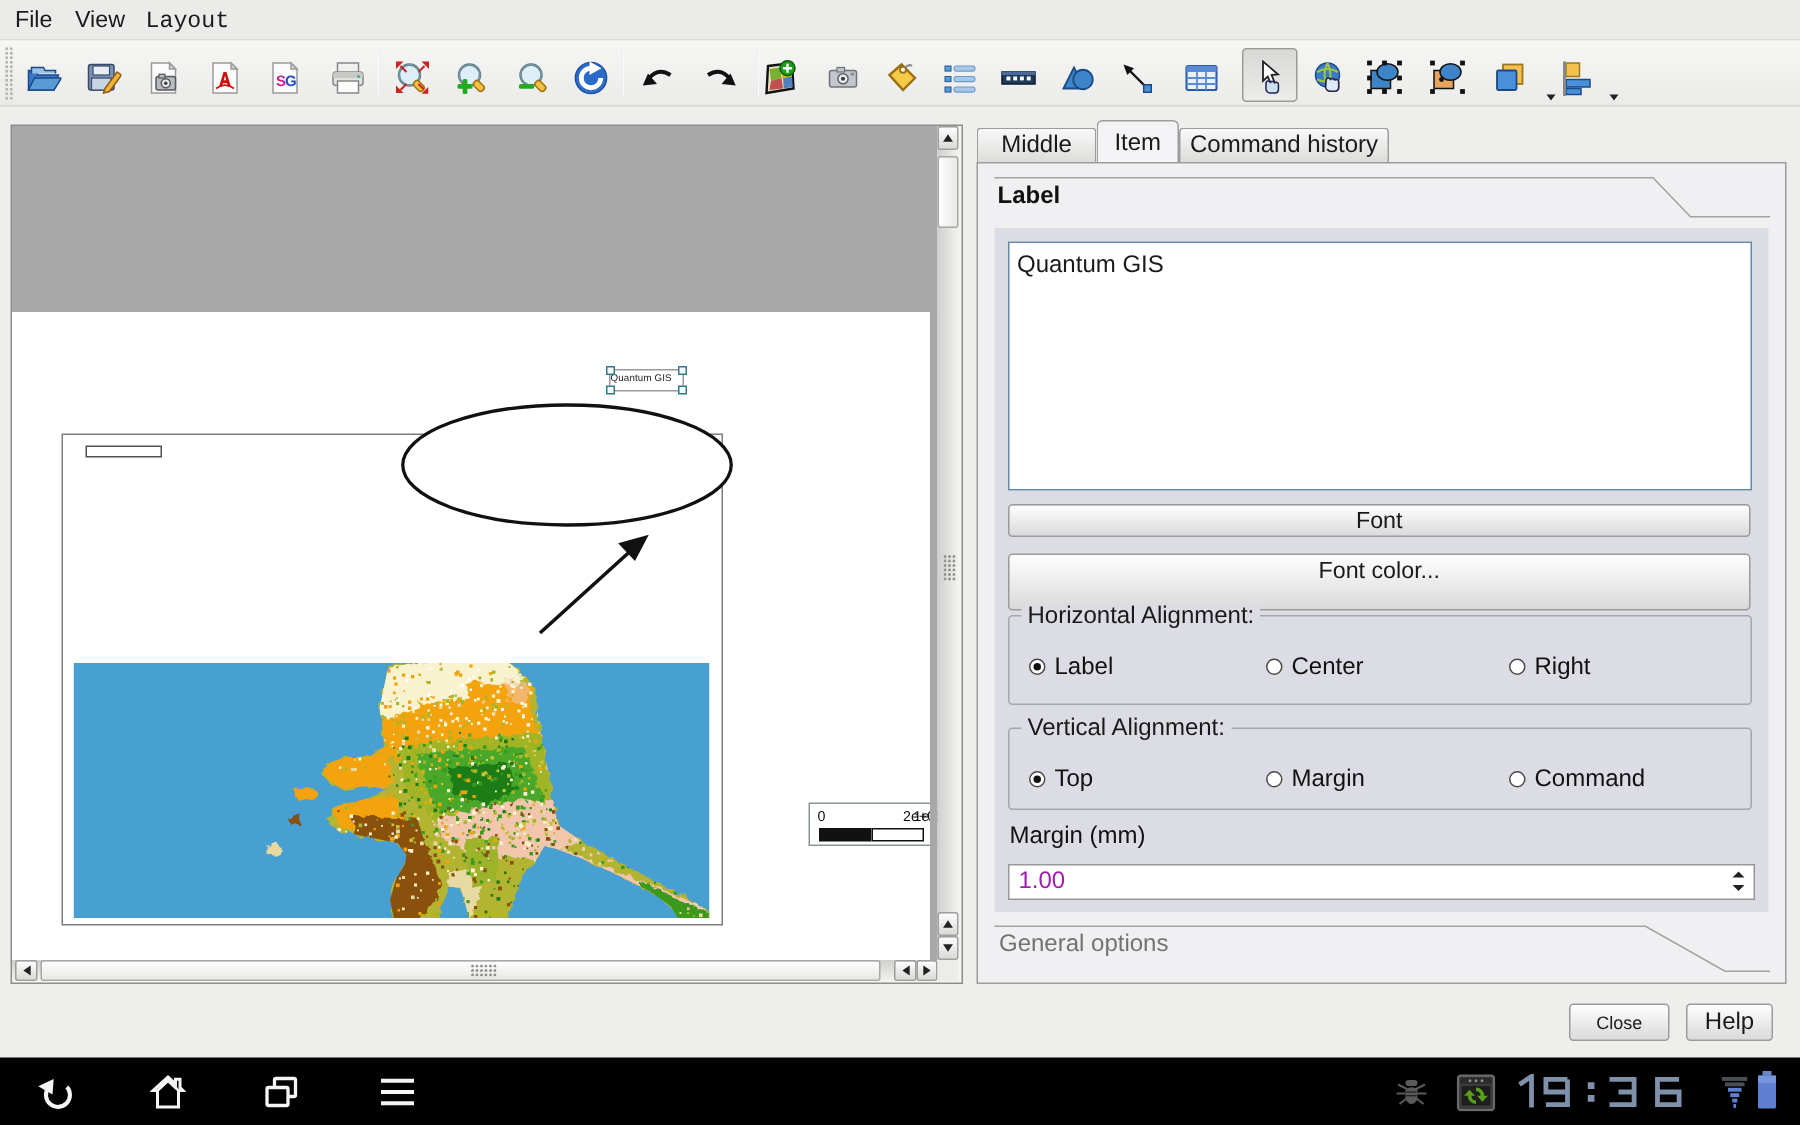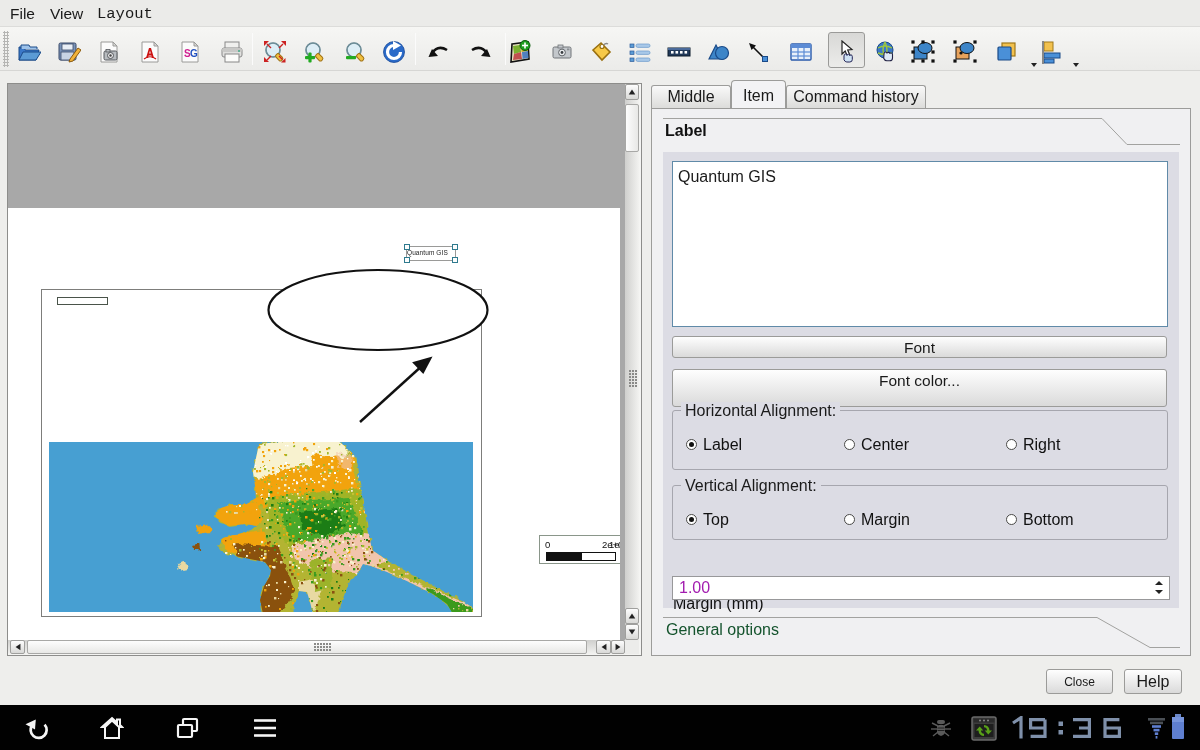--- a/index.html
+++ b/index.html
@@ -1665,21 +1665,21 @@
 
 <div class="tab abs" style="left:651px;width:80px;">Middle</div>
 <div class="tab abs" id="tab-item" style="left:731px;width:55px;">Item</div>
 <div class="tab abs" style="left:786px;width:140px;">Command history</div>
 <div id="rframe" class="abs"></div>
 <svg class="abs" style="left:651px;top:108px;z-index:3" width="540" height="548" viewBox="0 0 540 548">
 <path d="M12 10.5 L451 10.5 L476 36.5 L529 36.5" fill="none" stroke="#a2a2a0" stroke-width="1"></path>
 <path d="M12 509.5 L446 509.5 L499 539.5 L529 539.5" fill="none" stroke="#a2a2a0" stroke-width="1"></path>
 </svg>
 <div class="abs" style="left:665px;top:122px;font-size:16px;font-weight:bold;color:#111;z-index:4;">Label</div>
-<div class="abs" style="left:666px;top:621px;font-size:16px;color:#14532d;z-index:4;">General options</div>
+<div class="abs" style="left:666px;top:621px;font-size:16px;color:#737373;z-index:4;">General options</div>
 <div id="lavbox" class="abs"></div>
 <div id="labeltext" class="abs">Quantum GIS</div>
 <div class="qbtn" style="left:672px;top:336px;width:495px;height:22px;line-height:21px;">Font</div>
 <div class="qbtn" style="left:672px;top:369px;width:495px;height:38px;line-height:21px;">Font color...</div>
 
 <div class="gbox" style="left:672px;top:410px;width:496px;height:60px;"></div>
 <div class="glab" style="left:681px;top:402px;">Horizontal Alignment:</div>
 <div class="radio sel" style="left:686px;top:439px;"></div>
 <div class="rlab" style="left:703px;top:436px;">Label</div>
 <div class="radio" style="left:844px;top:439px;"></div>
@@ -1687,23 +1687,23 @@
 <div class="radio" style="left:1006px;top:439px;"></div>
 <div class="rlab" style="left:1023px;top:436px;">Right</div>
 
 <div class="gbox" style="left:672px;top:485px;width:496px;height:55px;"></div>
 <div class="glab" style="left:681px;top:477px;">Vertical Alignment:</div>
 <div class="radio sel" style="left:686px;top:514px;"></div>
 <div class="rlab" style="left:703px;top:511px;">Top</div>
 <div class="radio" style="left:844px;top:514px;"></div>
 <div class="rlab" style="left:861px;top:511px;">Margin</div>
 <div class="radio" style="left:1006px;top:514px;"></div>
-<div class="rlab" style="left:1023px;top:511px;">Bottom</div>
+<div class="rlab" style="left:1023px;top:511px;">Command</div>
 
-<div class="abs" style="left:673px;top:549px;font-size:16px;color:#111;margin-top:46px;">Margin (mm)</div>
+<div class="abs" style="left:673px;top:549px;font-size:16px;color:#111;">Margin (mm)</div>
 <div class="abs" id="spinbox" style="left:672px;top:576px;width:498px;height:24px;background:#fff;border:1px solid #98989a;">
   <span style="position:absolute;left:6px;top:2px;font-size:16px;color:#a21caf;">1.00</span>
   <svg style="position:absolute;right:3px;top:2px;" width="14" height="18" viewBox="0 0 14 18">
     <path d="M3 6 L7 2 L11 6 Z" fill="#222"></path>
     <path d="M3 11 L7 15 L11 11 Z" fill="#222"></path>
   </svg>
 </div>
 
 <div class="qbtn" style="left:1046px;top:669px;width:67px;height:25px;line-height:24px;font-size:12px;">Close</div>
 <div class="qbtn" style="left:1124px;top:669px;width:58px;height:25px;line-height:24px;font-size:16px;">Help</div>

